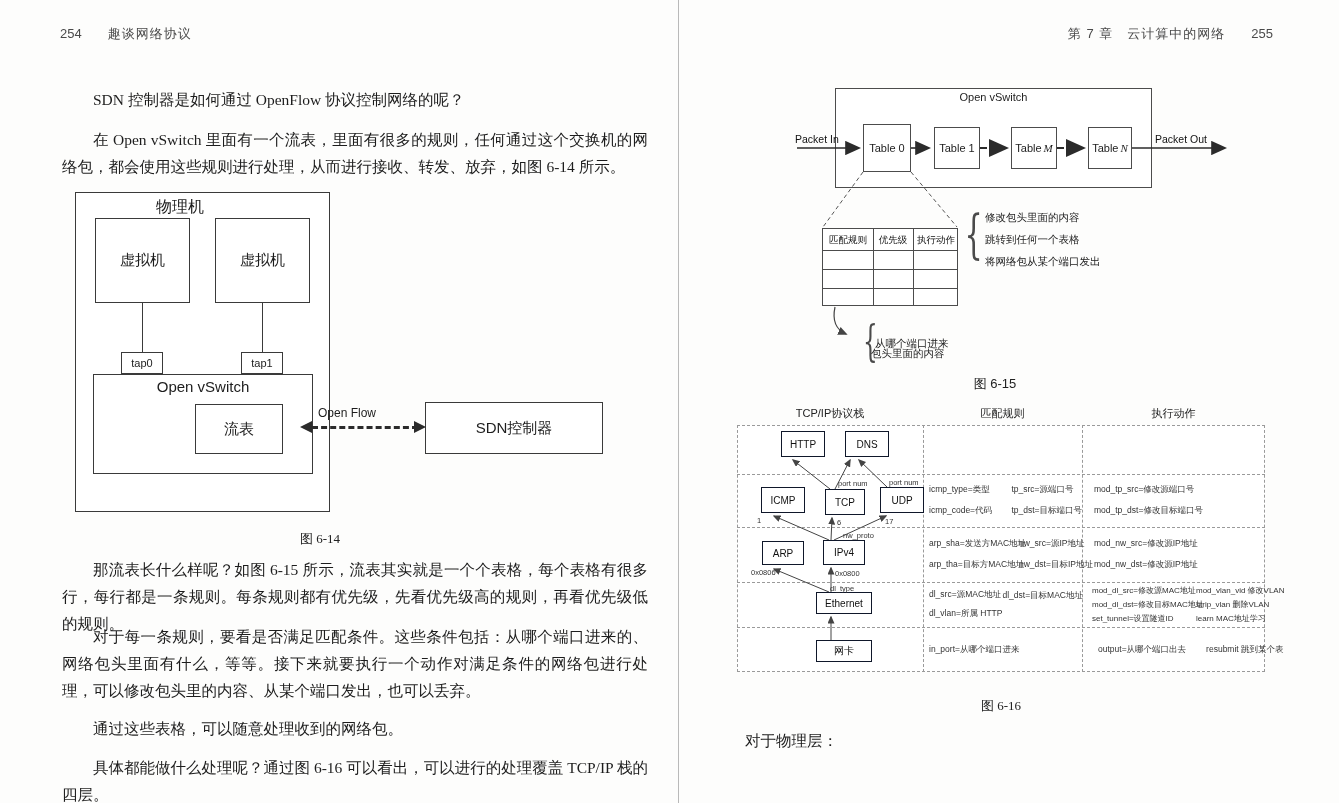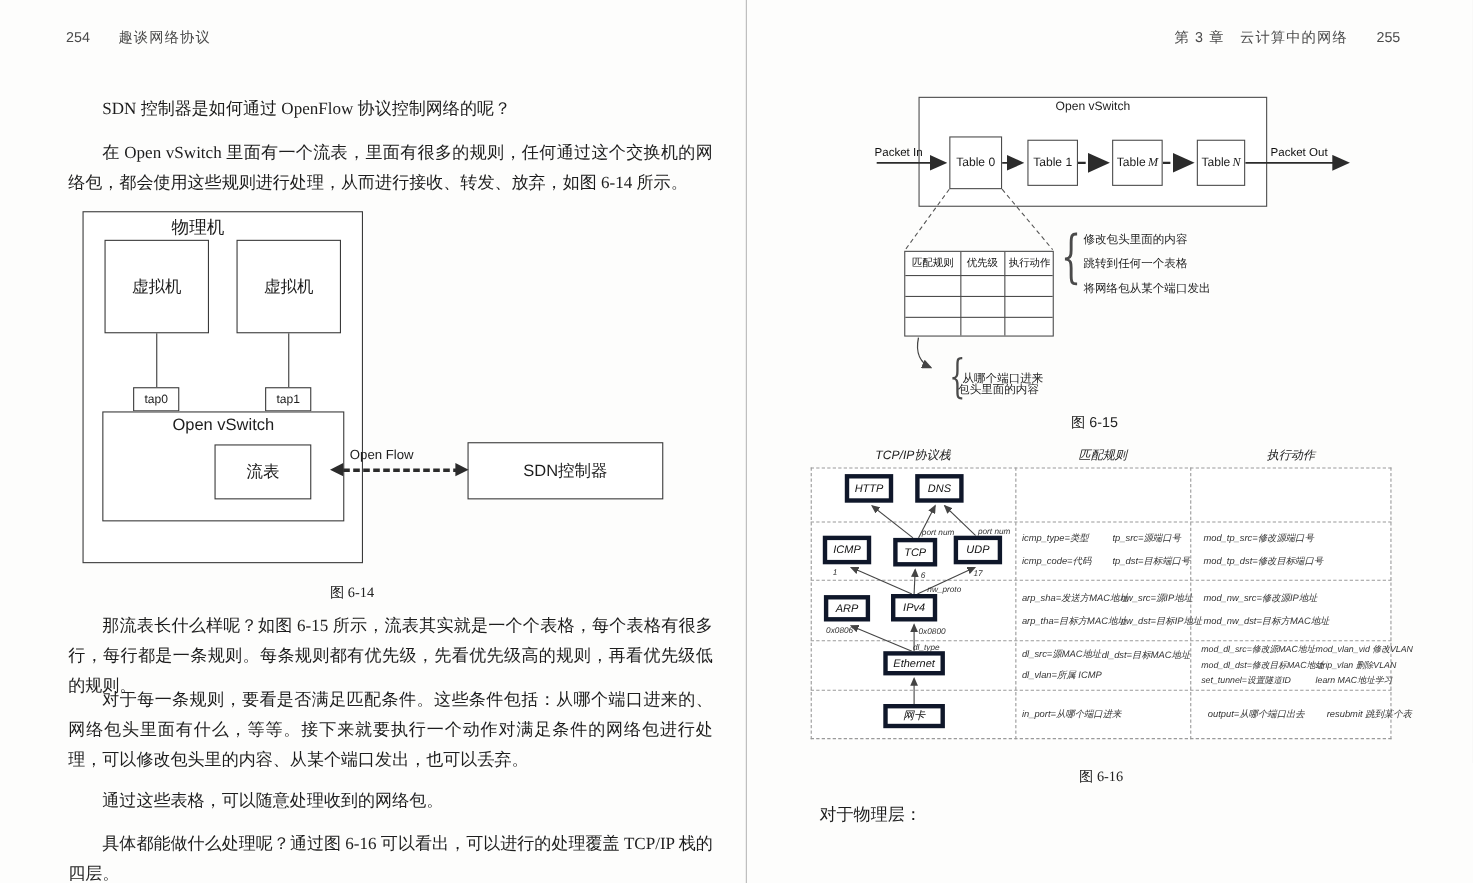--- a/index.html
+++ b/index.html
@@ -57,26 +57,26 @@
   .fig15 .sub .v{position:absolute;top:0;width:1px;height:100%;background:#4c4c4c;}
   .fig15 .sub .h{position:absolute;left:0;width:100%;height:1px;background:#4c4c4c;}
   .fig15 .sub .hc{position:absolute;top:0;height:21px;line-height:21px;text-align:center;font-size:9.5px;color:#111;}
   .brace{position:absolute;color:#4a4a4a;font-family:"DejaVu Serif",serif;font-weight:100;transform:scaleX(.55);transform-origin:center;}
   .fig15 .note{position:absolute;font-size:10.5px;color:#222;white-space:nowrap;}
   .fig15 .cap{left:0;top:290px;width:400px;}
   .ital{font-style:italic;font-family:"Liberation Serif",serif;margin-left:2px;}
 
   
   .fig16{position:absolute;left:737px;top:400px;width:528px;height:292px;
-         font-family:"Liberation Sans","DejaVu Sans",sans-serif;font-style:italic;}
+         font-family:"Liberation Sans","DejaVu Sans",sans-serif;}
   .fig16 .colhead{position:absolute;top:6px;font-size:11px;color:#222;text-align:center;}
   .fig16 .frame{position:absolute;left:0;top:25px;width:528px;height:247px;border:1px dashed #9a9a9a;box-sizing:border-box;background:#fff;}
   .fig16 .vdash{position:absolute;top:25px;height:247px;width:0;border-left:1px dashed #9a9a9a;}
   .fig16 .hdash{position:absolute;left:0;width:528px;height:0;border-top:1px dashed #9a9a9a;}
-  .fig16 .pbox{border:4px solid #0f172a;font-size:10px;color:#111;z-index:2;}
+  .fig16 .pbox{border:1px solid #0f172a;font-size:10px;color:#111;z-index:2;margin-left:13px;}
   .fig16 .tiny{position:absolute;font-size:7.5px;color:#333;white-space:nowrap;z-index:2;}
   .fig16 .cell{position:absolute;display:flex;box-sizing:border-box;}
   .fig16 .ccol{display:flex;flex-direction:column;justify-content:center;gap:9px;}
   .fig16 .cline{font-size:8.5px;color:#333;white-space:nowrap;}
   .fig16 svg{position:absolute;left:0;top:0;z-index:1;}
   .fig15 svg{position:absolute;left:0;top:0;z-index:1;}
 </style>
 </head>
 <body>
 
@@ -111,21 +111,21 @@
       <div class="dash"></div>
       <div class="ah-l"></div>
       <div class="ah-r14"></div>
       <div class="of-label">Open Flow</div>
       <div class="caption cap">图 6-14</div>
     </div>
   </div>
 
   <div>
     <div class="runhead" style="right:66px;left:auto;text-align:right;">
-      <span>第 3 章　云计算中的网络</span><span class="gap"></span><span class="num">255</span>
+      <span>第 7 章　云计算中的网络</span><span class="gap"></span><span class="num">255</span>
     </div>
 
     <div class="fig15">
       <svg width="470" height="310">
         <defs>
           <marker id="ah15" markerWidth="10" markerHeight="9" refX="8" refY="4.5" orient="auto">
             <path d="M0,0 L10,4.5 L0,9 z" fill="#2b2b2b"></path>
           </marker>
           <marker id="ah15s" markerWidth="8" markerHeight="7" refX="6.5" refY="3.5" orient="auto">
             <path d="M0,0 L8,3.5 L0,7 z" fill="#444"></path>
@@ -252,28 +252,28 @@
           <span class="cline">arp_tha=目标方MAC地址</span>
         </div>
         <div class="ccol">
           <span class="cline">nw_src=源IP地址</span>
           <span class="cline">nw_dst=目标IP地址</span>
         </div>
       </div>
       <div class="cell" style="left:345px;top:127px;width:183px;height:55px;padding-left:12px;">
         <div class="ccol">
           <span class="cline">mod_nw_src=修改源IP地址</span>
-          <span class="cline">mod_nw_dst=目标方MAC地址</span>
+          <span class="cline">mod_nw_dst=修改源IP地址</span>
         </div>
       </div>
 
       <div class="cell" style="left:186px;top:182px;width:159px;height:45px;padding-left:6px;">
         <div class="ccol" style="width:88px;gap:7px;">
           <span class="cline">dl_src=源MAC地址</span>
-          <span class="cline">dl_vlan=所属 ICMP</span>
+          <span class="cline">dl_vlan=所属 HTTP</span>
         </div>
         <div class="ccol" style="justify-content:flex-start;padding-top:8px;">
           <span class="cline">dl_dst=目标MAC地址</span>
         </div>
       </div>
       <div class="cell" style="left:345px;top:182px;width:183px;height:45px;padding-left:10px;">
         <div class="ccol" style="width:104px;gap:3px;">
           <span class="cline" style="font-size:8px;">mod_dl_src=修改源MAC地址</span>
           <span class="cline" style="font-size:8px;">mod_dl_dst=修改目标MAC地址</span>
           <span class="cline" style="font-size:8px;">set_tunnel=设置隧道ID</span>

